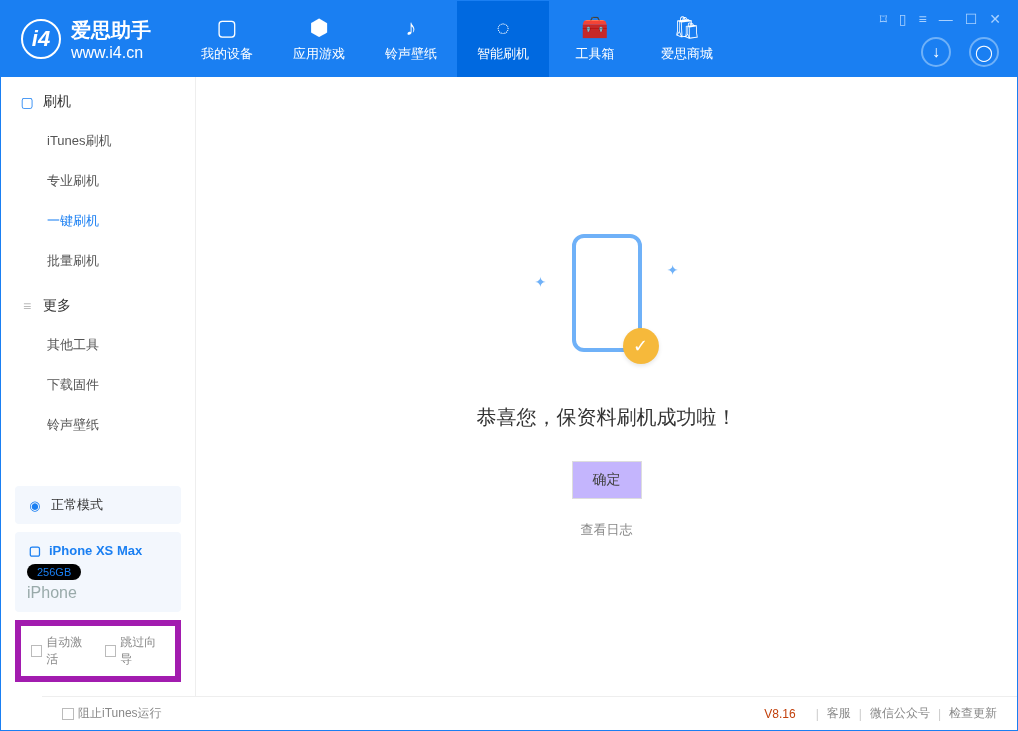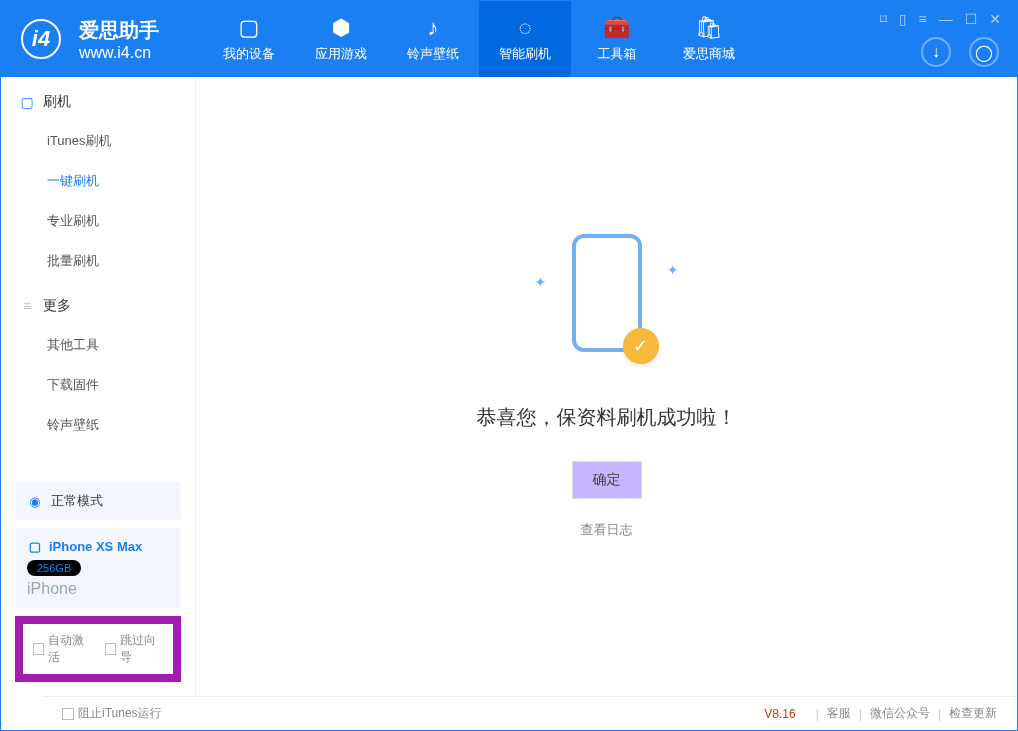--- a/index.html
+++ b/index.html
@@ -1,19 +1,19 @@
 <!DOCTYPE html>
 <html><head>
 <meta charset="utf-8">
 <style>
 * { margin: 0; padding: 0; box-sizing: border-box; font-family: "Microsoft YaHei", Arial, sans-serif; }
 body { background: #fff; }
 .window { width: 1018px; height: 731px; border: 1px solid #1a7ff2; display: flex; flex-direction: column; }
 .header { height: 76px; background: linear-gradient(#1a7ff2, #1a7ff2); display: flex; align-items: center; padding: 0 20px; position: relative; }
-.logo-area { display: flex; align-items: center; margin-right: 44px; gap: 8px; }
+.logo-area { display: flex; align-items: center; margin-right: 30px; }
 .logo-icon { width: 40px; height: 40px; border: 2.5px solid #fff; border-radius: 50%; display: flex; align-items: center; justify-content: center; color: #fff; font-size: 22px; font-weight: bold; font-style: italic; margin-right: 10px; }
 .logo-text { color: #fff; }
 .logo-title { font-size: 20px; font-weight: bold; }
 .logo-sub { font-size: 16px; }
 .tabs { display: flex; height: 100%; }
 .tab { width: 92px; display: flex; flex-direction: column; align-items: center; justify-content: center; color: #fff; font-size: 13px; cursor: pointer; }
 .tab.active { background: #0069e0; }
 .tab-icon { font-size: 22px; margin-bottom: 4px; display:flex; align-items:center; justify-content:center; }
 .header-right { position: absolute; right: 16px; top: 10px; display: flex; gap: 12px; color: #a9d1ff; font-size: 14px; }
 .header-right-bottom { position: absolute; right: 18px; bottom: 10px; display: flex; gap: 18px; color: #fff; }
@@ -22,21 +22,21 @@
 .sidebar { width: 195px; border-right: 1px solid #eee; display: flex; flex-direction: column; }
 .side-section-hdr { display: flex; align-items: center; padding: 16px 18px 10px 18px; font-size: 14px; color: #333; gap: 8px; }
 .side-item { padding: 11px 18px 11px 46px; font-size: 13px; color: #555; cursor: pointer; }
 .side-item.active { color: #1a7ff2; }
 .side-spacer { flex: 1; }
 .mode-box { margin: 8px 14px; padding: 10px 12px; background: #f3f7fd; border-radius: 4px; display: flex; align-items: center; gap: 8px; font-size: 13px; color: #333; }
 .device-box { margin: 0 14px 8px 14px; padding: 10px 12px; background: #f3f7fd; border-radius: 4px; font-size: 13px; color: #333; }
 .device-name { font-weight: bold; color: #1a7ff2; display:flex; align-items:center; gap:6px; }
 .device-cap { display:inline-block; margin-top:6px; padding: 2px 10px; border-radius: 10px; background: #000000; color: #1a7ff2; font-size: 11px; }
 .device-type { margin-top:4px; font-size: 16px; color: #9aa; }
-.opts-box { margin: 0 14px 14px 14px; padding: 8px 10px; border: 8px solid #a21caf; display: flex; gap: 14px; font-size: 12px; color: #888; }
+.opts-box { margin: 0 14px 14px 14px; padding: 8px 10px; border: 6px solid #a21caf; display: flex; gap: 14px; font-size: 12px; color: #888; }
 .chk { display:flex; align-items:center; gap:4px; }
 .chkbox { width:12px; height:12px; border:1px solid #bbb; display:inline-block; }
 
 .main { flex: 1; position: relative; display: flex; flex-direction: column; align-items: center; justify-content: center; }
 .illust { position: relative; width: 180px; height: 140px; margin-bottom: 30px; }
 .phone { position:absolute; left:50%; top:0; transform:translateX(-50%); width: 70px; height: 118px; border: 4px solid #6fb1f8; border-radius: 12px; background:#fff; }
 .badge-check { position:absolute; right:38px; bottom:10px; width:36px; height:36px; background:#f6b93b; border-radius:50%; display:flex; align-items:center; justify-content:center; color:#fff; font-size:18px; box-shadow:0 2px 4px rgba(0,0,0,.1); }
 .spark1,.spark2 { position:absolute; color:#6fb1f8; font-size:14px; }
 .spark1 { left:18px; top:40px; }
 .spark2 { right:18px; top:28px; }
@@ -108,22 +108,22 @@
   </div>
 
   <div class="body">
 
     <div class="sidebar">
       <div class="side-section-hdr">
         <span class="icon-sm blue">▢</span>
         <span>刷机</span>
       </div>
       <div class="side-item">iTunes刷机</div>
+      <div class="side-item">专业刷机</div>
       <div class="side-item active">一键刷机</div>
-      <div class="side-item">专业刷机</div>
       <div class="side-item">批量刷机</div>
 
       <div class="side-section-hdr">
         <span class="icon-sm" style="color:#bbb;">≡</span>
         <span>更多</span>
       </div>
       <div class="side-item">其他工具</div>
       <div class="side-item">下载固件</div>
       <div class="side-item">铃声壁纸</div>
 

